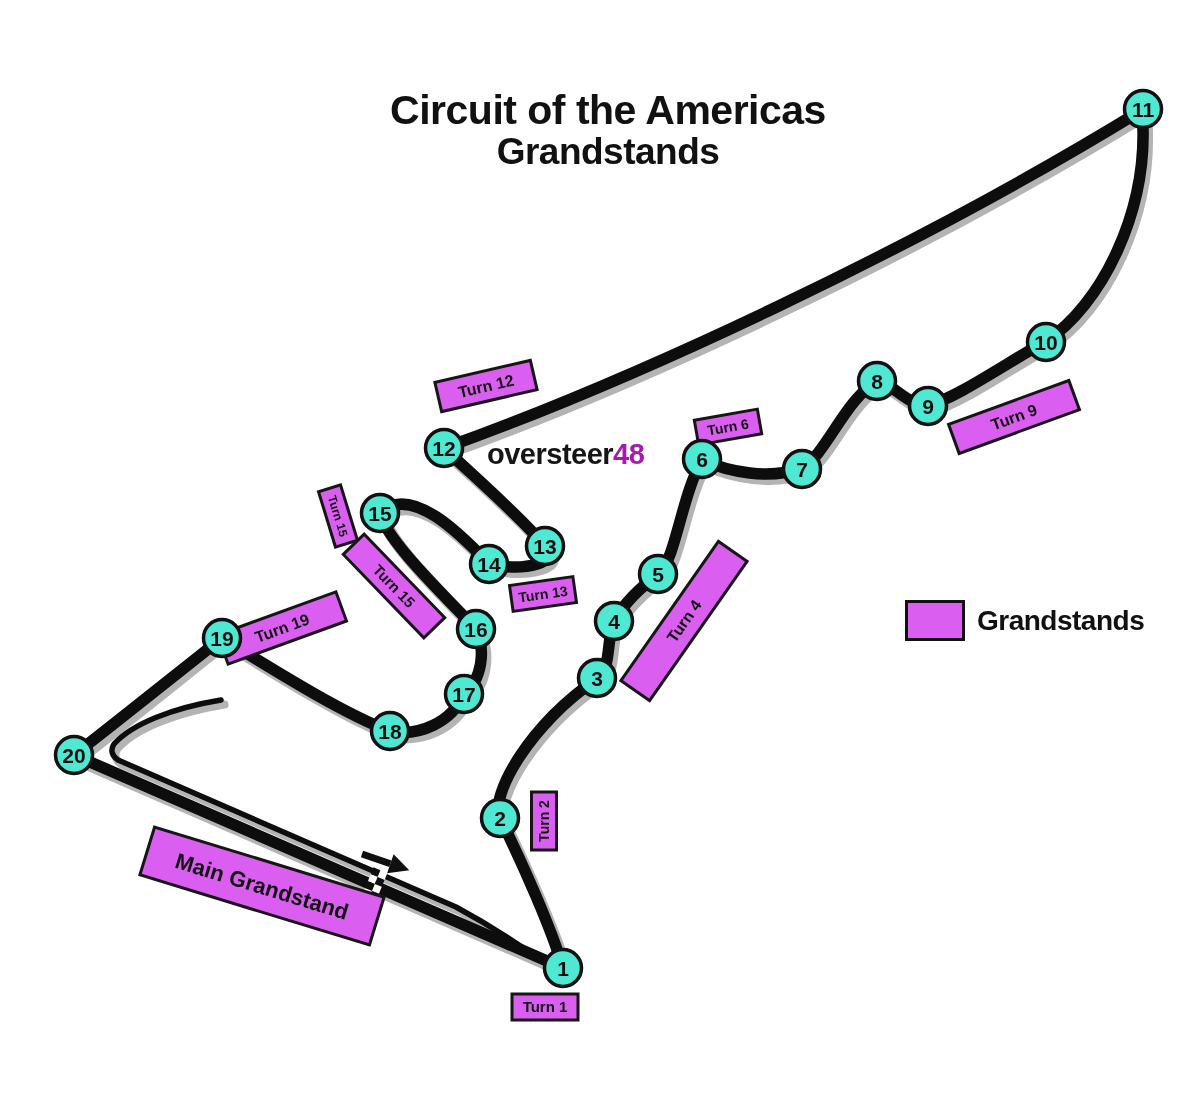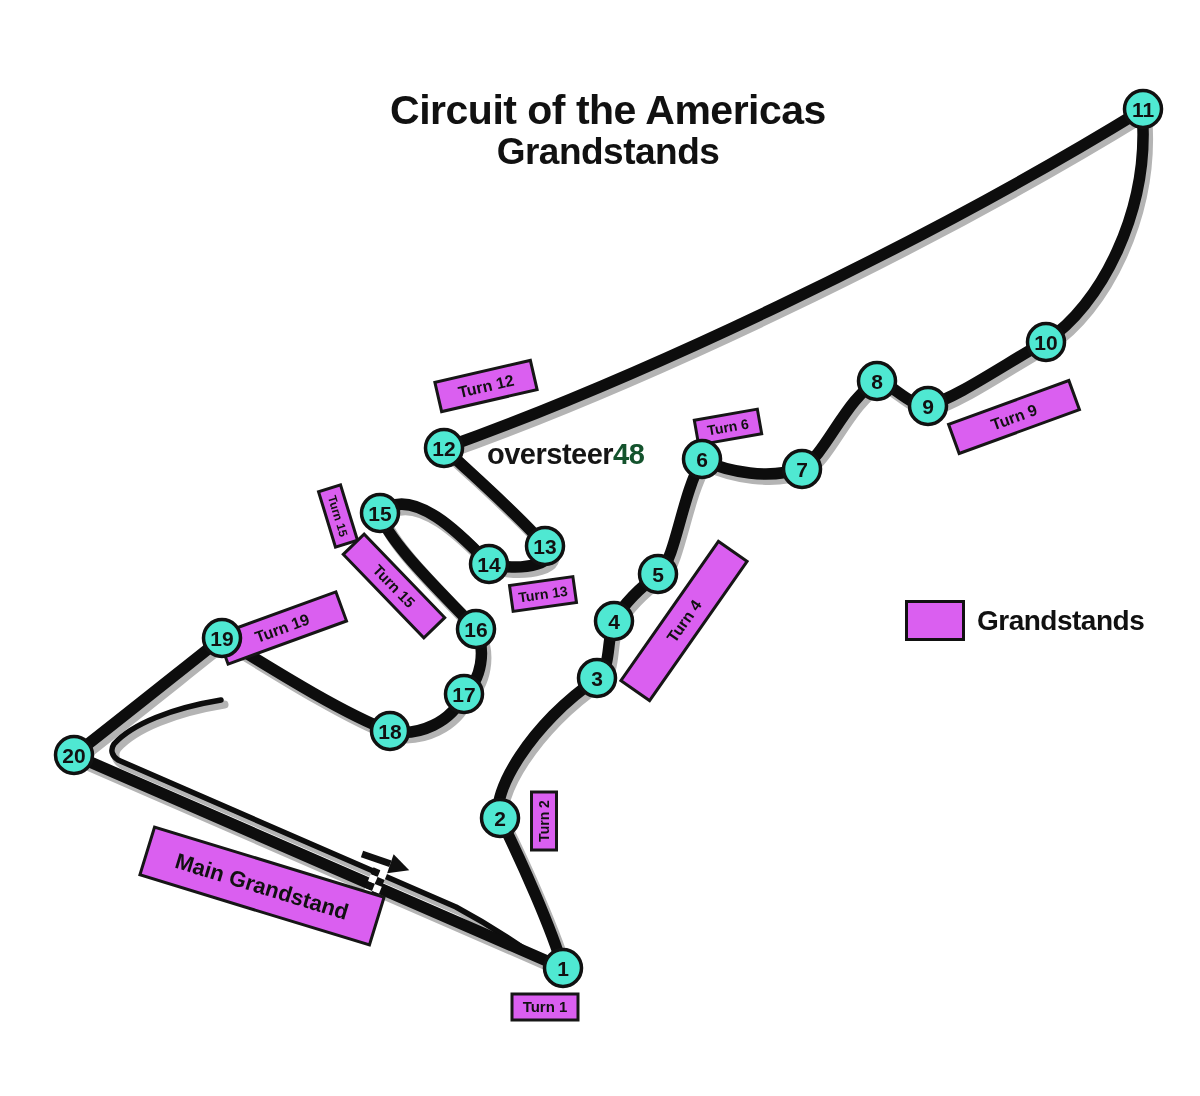--- a/index.html
+++ b/index.html
@@ -16,21 +16,21 @@
     text-align:center;color:#111111;
     font-weight:bold;letter-spacing:-0.5px;line-height:1.08;
   }
   #title .l1{font-size:41px;}
   #title .l2{font-size:37px;}
   #logo{
     position:absolute;left:487px;top:438px;
     font-size:29px;font-weight:bold;letter-spacing:-0.5px;
   }
   #logo .word{color:#151515;text-align:right;}
-  #logo .num{color:#14532d;text-align:right;}
+  #logo .num{color:#a21caf;text-align:right;}
   #legend{
     position:absolute;left:905px;top:600px;
     display:flex;align-items:center;
   }
   #legend .swatch{
     width:54px;height:35px;background:#da5ff0;
     border:3px solid #111111;margin-right:12px;
   }
   #legend .lab{
     font-size:28px;font-weight:bold;color:#111111;letter-spacing:-0.5px;

